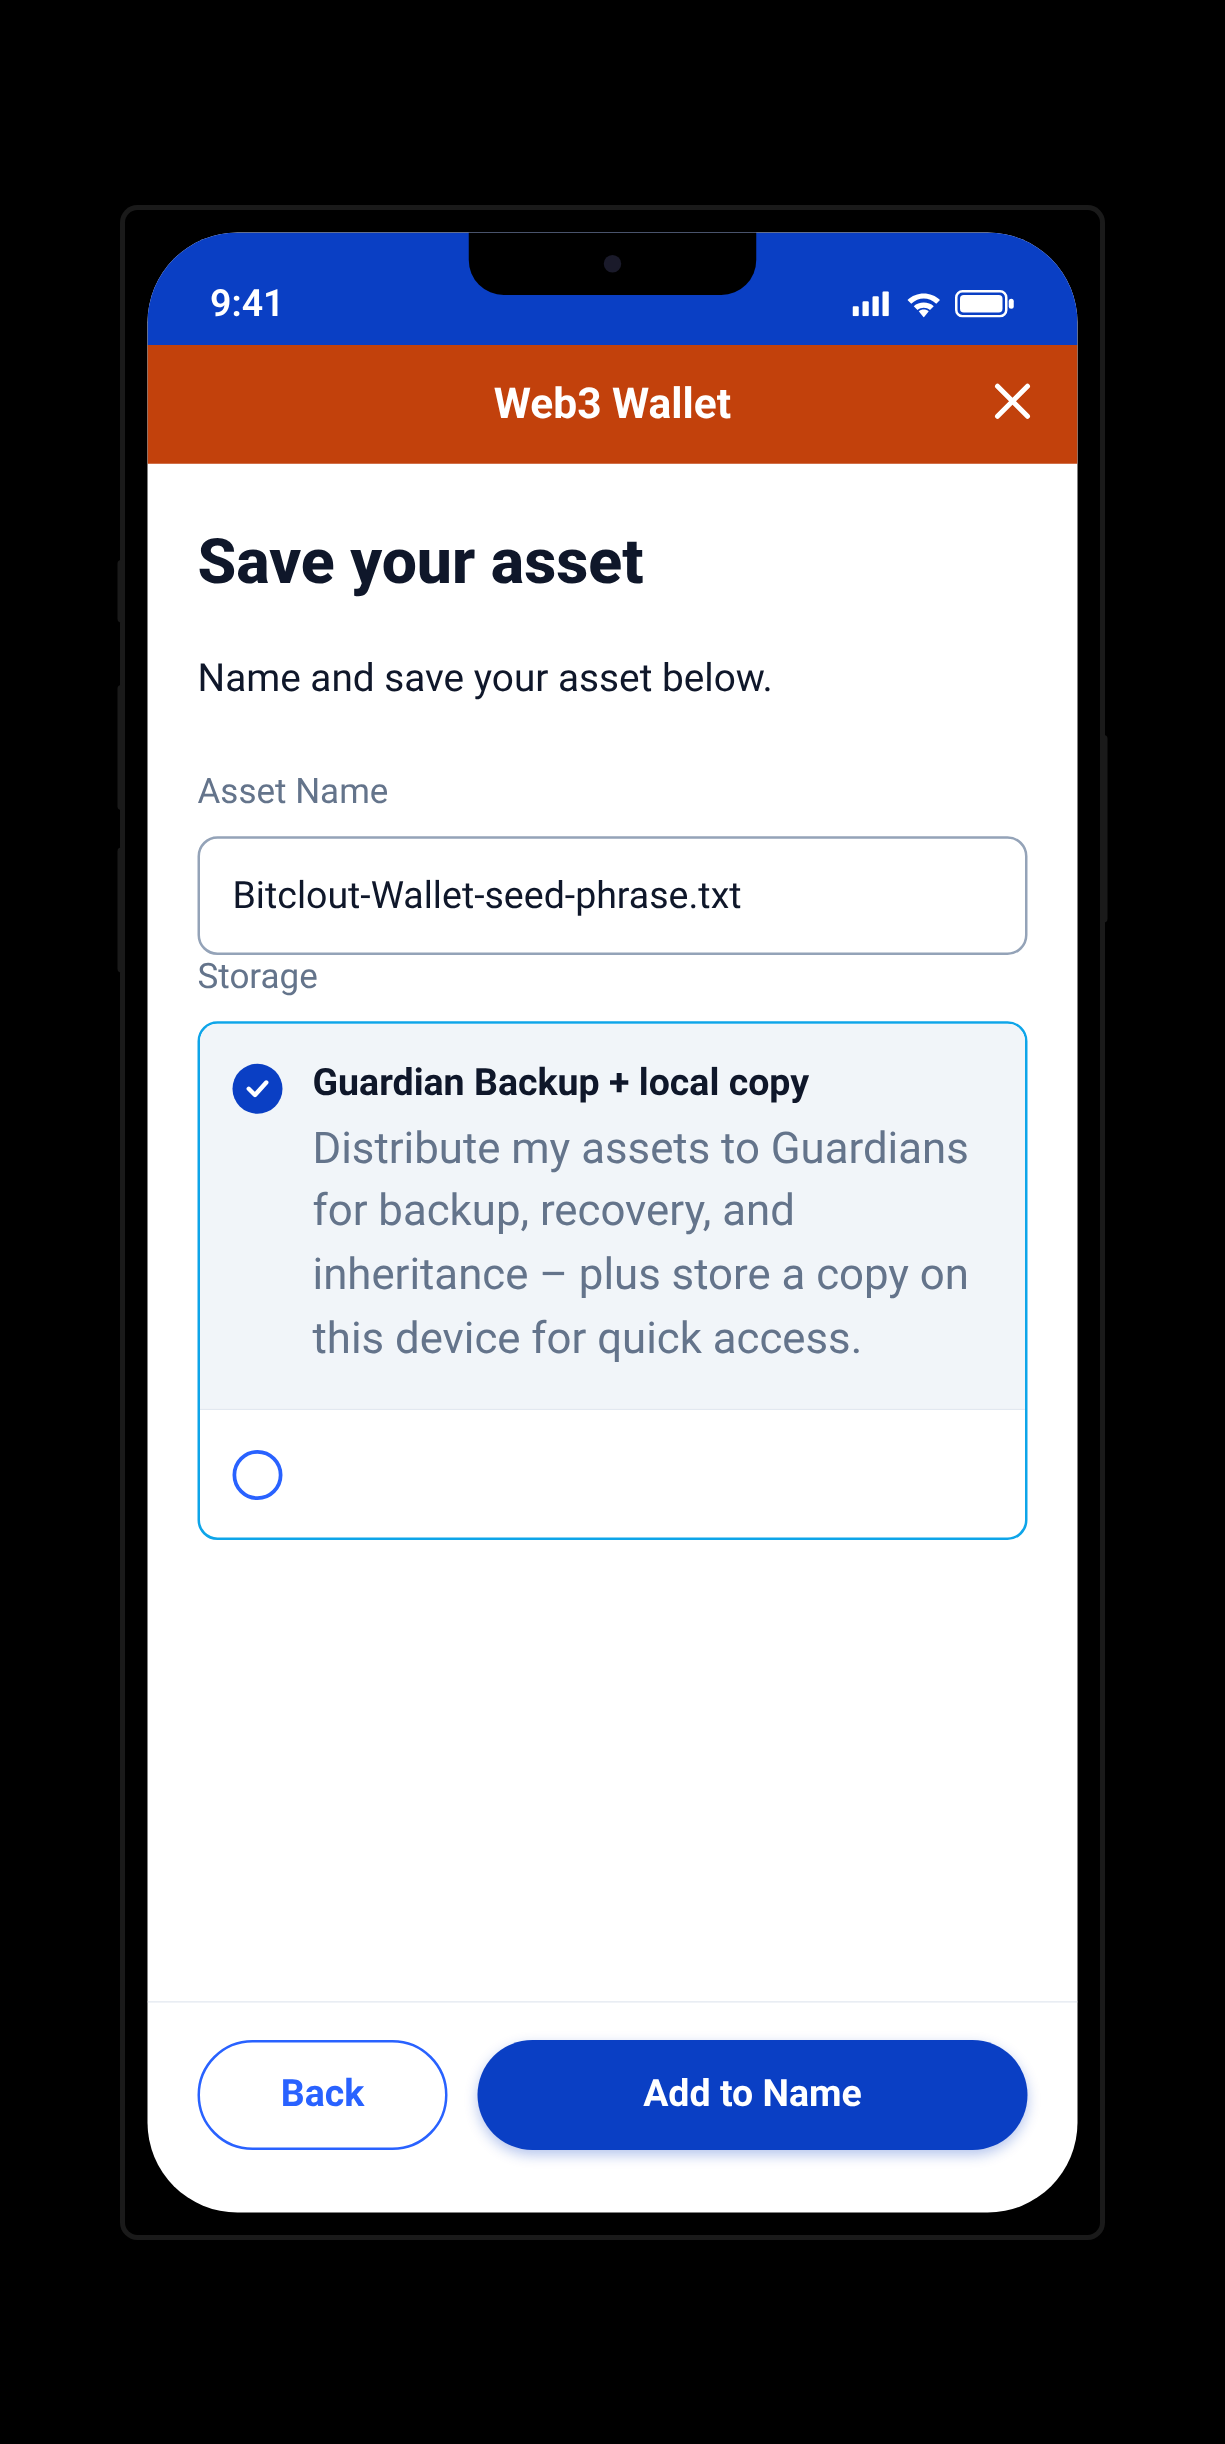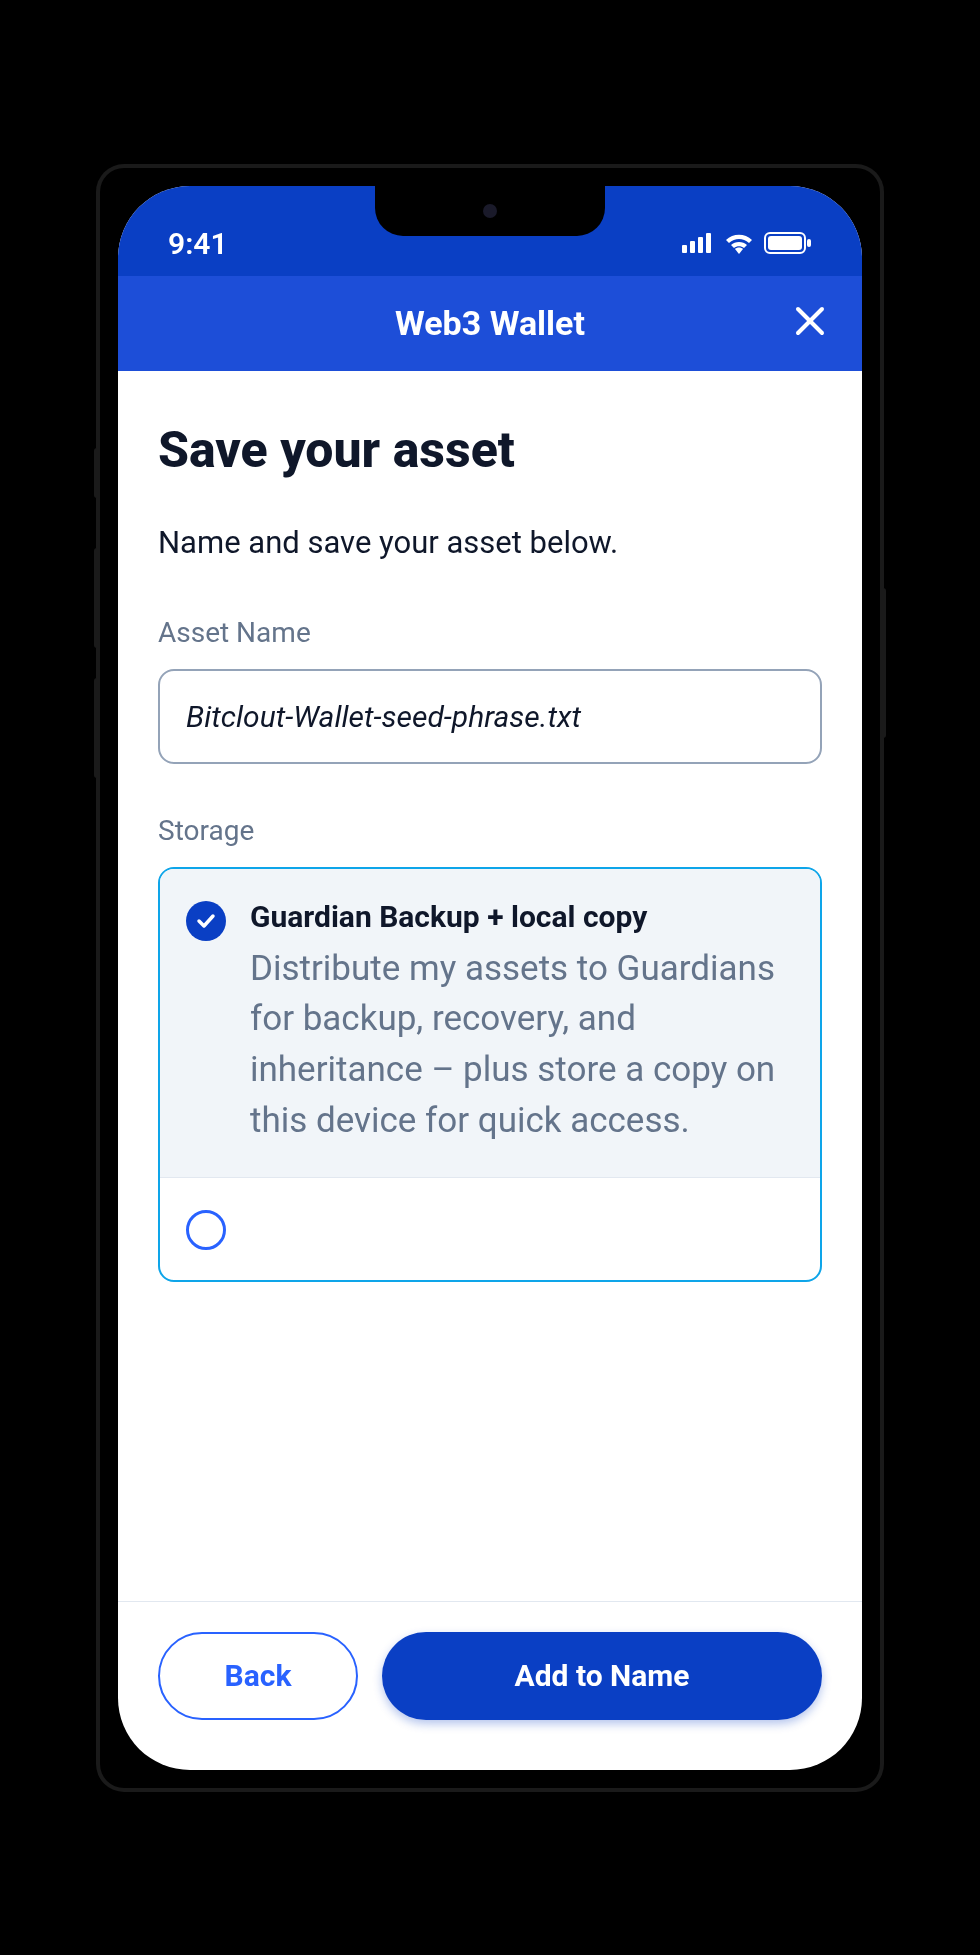--- a/index.html
+++ b/index.html
@@ -13,21 +13,21 @@
       display: flex;
       justify-content: center;
       align-items: center;
       min-height: 100vh;
       padding: 40px 20px;
     }
     .phone-frame {
       width: 780px;
       height: 1620px;
       background: #000;
-      border-radius: 24px;
+      border-radius: 10px;
       padding: 18px;
       position: relative;
       box-shadow: 0 0 0 4px #1a1a1a;
     }
     .phone-screen {
       width: 100%;
       height: 100%;
       background: #fff;
       border-radius: 72px;
       overflow: hidden;
@@ -105,21 +105,21 @@
     .status-time {
       font-size: 30px;
       font-weight: 600;
     }
     .status-icons {
       display: flex;
       align-items: center;
       gap: 10px;
     }
     .nav-bar {
-      background: #1d4ed8;
+      background: #c2410c;
       height: 95px;
       display: flex;
       align-items: center;
       justify-content: center;
       position: relative;
     }
     .nav-title {
       color: #fff;
       font-size: 34px;
       font-weight: 700;
@@ -152,22 +152,20 @@
       color: #64748b;
       margin-bottom: 20px;
     }
     .text-input {
       width: 100%;
       border: 2px solid #94a3b8;
       border-radius: 16px;
       padding: 28px 26px;
       font-size: 30px;
       color: #0f172a;
-      margin-bottom: 50px;
-      font-style: italic;
     }
     .storage-group {
       border: 2px solid #0ea5e9;
       border-radius: 16px;
       overflow: hidden;
     }
     .storage-option {
       display: flex;
       gap: 24px;
       padding: 30px 26px;

